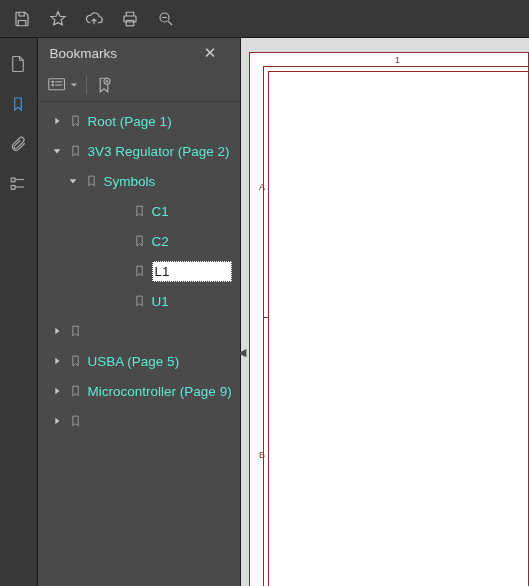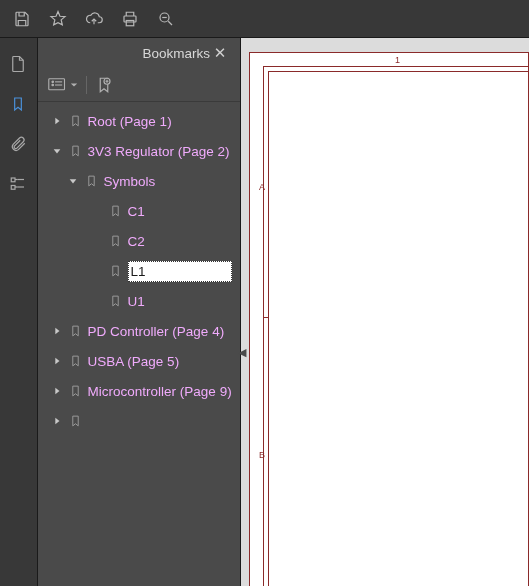--- a/index.html
+++ b/index.html
@@ -61,23 +61,22 @@
     width: 239px;
     background: #4a4a4a;
     display: flex;
     flex-direction: column;
     border-right: 1px solid #1a1a1a;
   }
   .panel-header {
     height: 30px;
     display: flex;
     align-items: center;
-    justify-content: flex-end;
-    padding: 0 10px 0 12px;
-    margin-left: 40px;
+    justify-content: space-between;
+    padding: 0 20px 0 12px;
   }
   .panel-title { font-size: 13.5px; color: #d8d8d8; }
   .close-btn {
     width: 20px;
     height: 20px;
     display: flex;
     align-items: center;
     justify-content: center;
     cursor: pointer;
     color: #d0d0d0;
@@ -125,21 +124,21 @@
   }
   .tree-row .bm-icon {
     width: 16px;
     display: flex;
     align-items: center;
     justify-content: center;
     flex: 0 0 16px;
   }
   .tree-row .bm-icon svg { stroke: #9a9a9a; fill: none; }
   .tree-row .label {
-    color: #f0abfc;
+    color: #5eead4;
     font-size: 13.5px;
     white-space: nowrap;
     overflow: hidden;
     text-overflow: ellipsis;
   }
   .tree-row.selected {
     padding-right: 0;
   }
   .tree-row.selected .select-wrap {
     background: #ffffff;
@@ -149,21 +148,21 @@
     align-items: center;
     border: 1px dotted #333;
     margin-right: 8px;
   }
   .tree-row.selected .label {
     color: #1a1a1a;
     padding-left: 2px;
   }
   .ind-0 { padding-left: 12px; }
   .ind-1 { padding-left: 28px; }
-  .ind-2 { padding-left: 52px; }
+  .ind-2 { padding-left: 76px; }
   .content {
     flex: 1;
     position: relative;
     background: #dcdcdc;
     display: flex;
     align-items: flex-start;
     justify-content: flex-start;
   }
   .collapse-handle {
     position: absolute;
@@ -400,21 +399,20 @@
           <span class="chev">
             <svg width="10" height="10" viewBox="0 0 12 12" fill="#c8c8c8">
               <path transform="" d="M4 2l5 4-5 4z"></path>
             </svg>
           </span>
           <span class="bm-icon">
             <svg width="13" height="16" viewBox="0 0 24 24" stroke-width="1.8">
               <path d="M7 3h10v18l-5-4-5 4z"></path>
             </svg>
           </span>
-          <span class="label">PD Controller (Page 4)</span>
         </div>
         <div class="tree-row ind-0">
           <span class="chev">
             <svg width="10" height="10" viewBox="0 0 12 12" fill="#c8c8c8">
               <path transform="" d="M4 2l5 4-5 4z"></path>
             </svg>
           </span>
           <span class="bm-icon">
             <svg width="13" height="16" viewBox="0 0 24 24" stroke-width="1.8">
               <path d="M7 3h10v18l-5-4-5 4z"></path>

